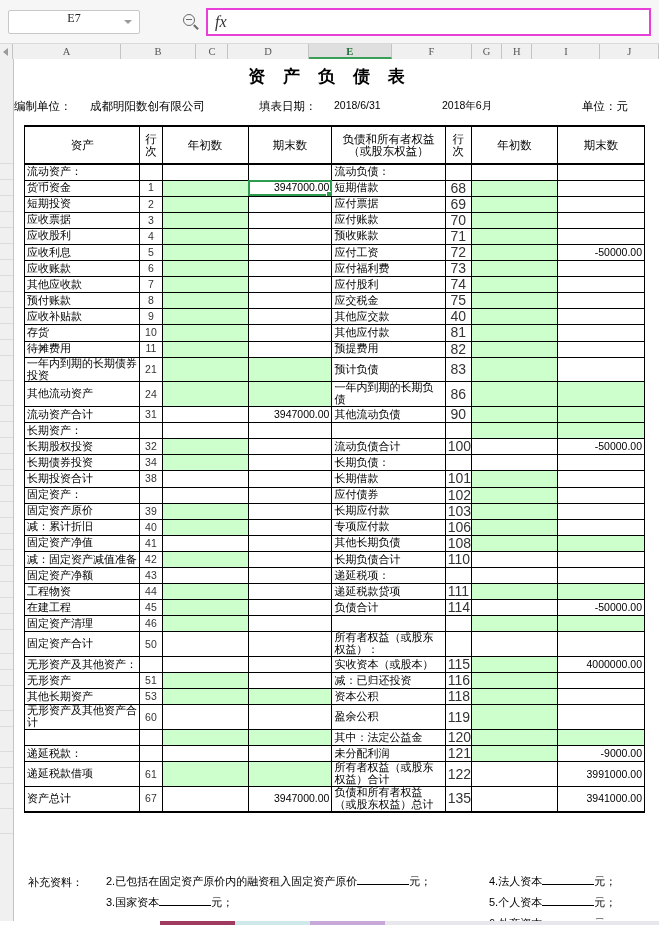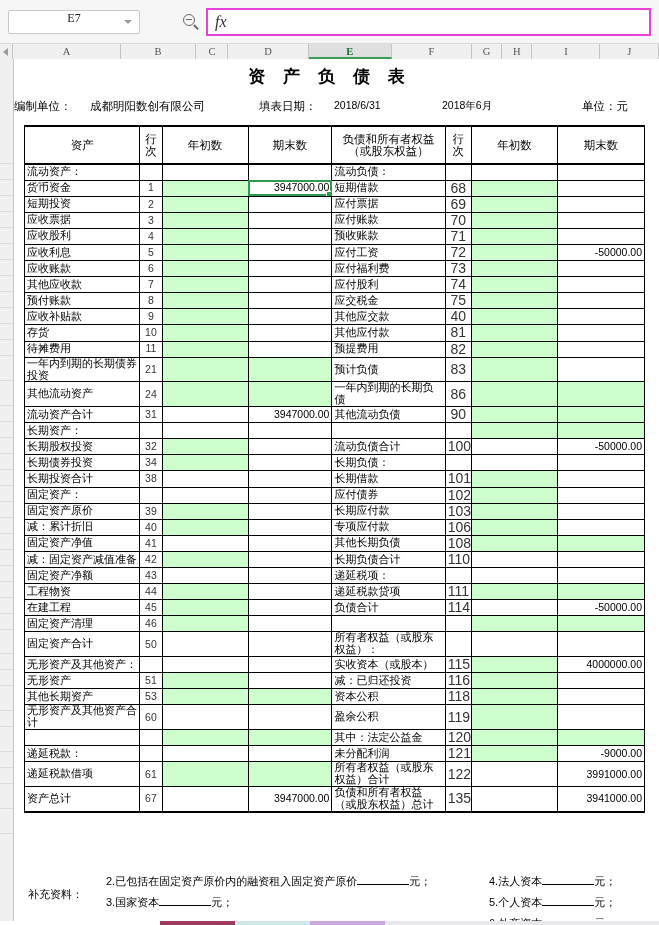--- a/index.html
+++ b/index.html
@@ -211,21 +211,21 @@
   td.selcell:after {
     content:""; position:absolute; right:-2px; bottom:-2px;
     width:5px; height:5px; background:#2e9c4f; border:1px solid #fff;
   }
 
   
   .footnotes {
     position: absolute; left: 10px; top: 812px; width: 621px;
     font-size: 11px; color: #000;
   }
-  .fn-title { position: absolute; left: 4px; top: 16px; }
+  .fn-title { position: absolute; left: 4px; top: 4px; }
   .fn-left { position: absolute; left: 82px; top: 0; width: 420px; }
   .fn-right { position: absolute; left: 465px; top: 0; width: 190px; }
   .fn-line { height: 21px; line-height: 21px; white-space: nowrap; }
   .blank-u { display: inline-block; border-bottom: 1px solid #000; width: 52px; height: 11px; }
 
   
   .bottom-strip { position: absolute; left: 0; bottom: 0; width: 659px; height: 4px; display:flex; }
   .bs-seg { height: 4px; }
 </style>
 </head>

